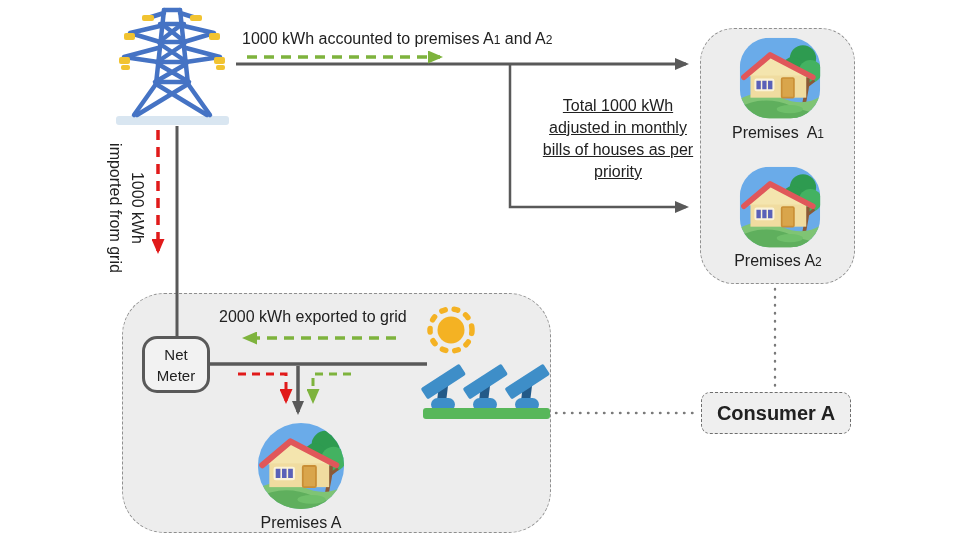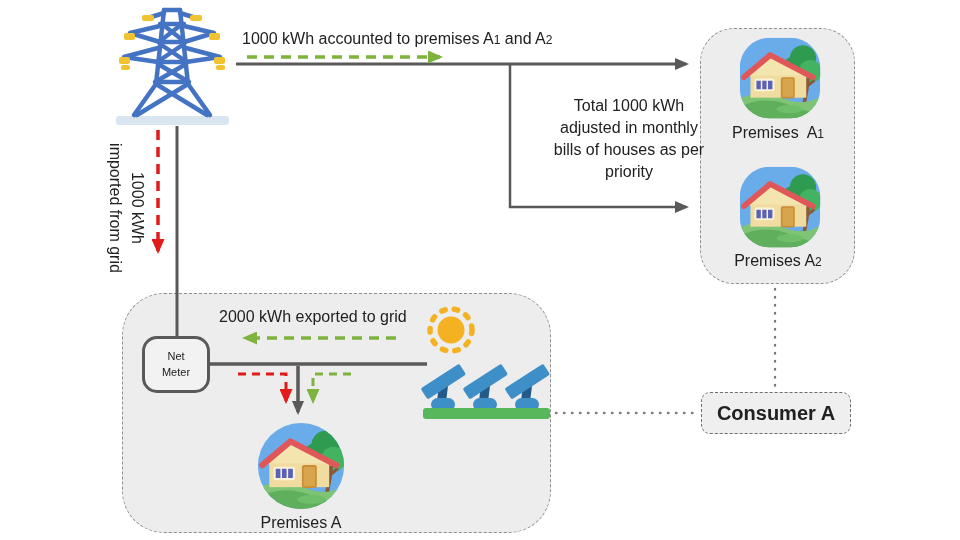--- a/index.html
+++ b/index.html
@@ -13,21 +13,21 @@
                 display:flex;align-items:center;justify-content:center;}
   .consumer-box span{font-weight:bold;font-size:20px;}
   .lbl{position:absolute;font-size:16px;line-height:22px;white-space:pre;}
   .center{text-align:center;}
   .preline{white-space:pre-line;}
   .sub{font-size:12px;}
   .rot90{transform:rotate(90deg);}
   .netmeter{position:absolute;left:142px;top:336px;width:68px;height:57px;background:#F2F2F2;
             border:3px solid #595959;border-radius:15px;box-sizing:border-box;
             display:flex;align-items:center;justify-content:center;
-            font-size:11px;line-height:1.4;text-align:center;white-space:pre-line;}
+            font-size:15px;line-height:1.4;text-align:center;white-space:pre-line;}
   svg.connectors{position:absolute;left:0;top:0;width:960px;height:540px;pointer-events:none;}
   .icon{position:absolute;}
 </style>
 </head>
 <body>
 
 <div class="stage">
 
   <div class="panel premises-panel"></div>
   <div class="panel home-panel"></div>
@@ -198,21 +198,21 @@
     <span class="preline">Net
 Meter</span>
   </div>
 
   <div class="lbl" style="left:242px;top:28px;"><span>1000 kWh accounted to premises A</span><span class="sub">1</span><span> and A</span><span class="sub">2</span></div>
 
   <div class="lbl center preline rot90" style="left:40px;top:186px;width:172px;height:44px;">1000 kWh
 imported from grid</div>
 
 
-  <div class="lbl center preline" style="left:536px;top:95px;width:186px;">Total 1000 kWh
+  <div class="lbl center preline" style="left:525px;top:95px;width:186px;text-decoration:underline;">Total 1000 kWh
 adjusted in monthly
 bills of houses as per
 priority</div>
 
   <div class="lbl" style="left:219px;top:306px;">2000 kWh exported to grid</div>
 
   <div class="lbl center" style="left:710px;top:122px;width:136px;"><span>Premises  A</span><span class="sub">1</span></div>
 
   <div class="lbl center" style="left:710px;top:250px;width:136px;"><span>Premises A</span><span class="sub">2</span></div>
 

